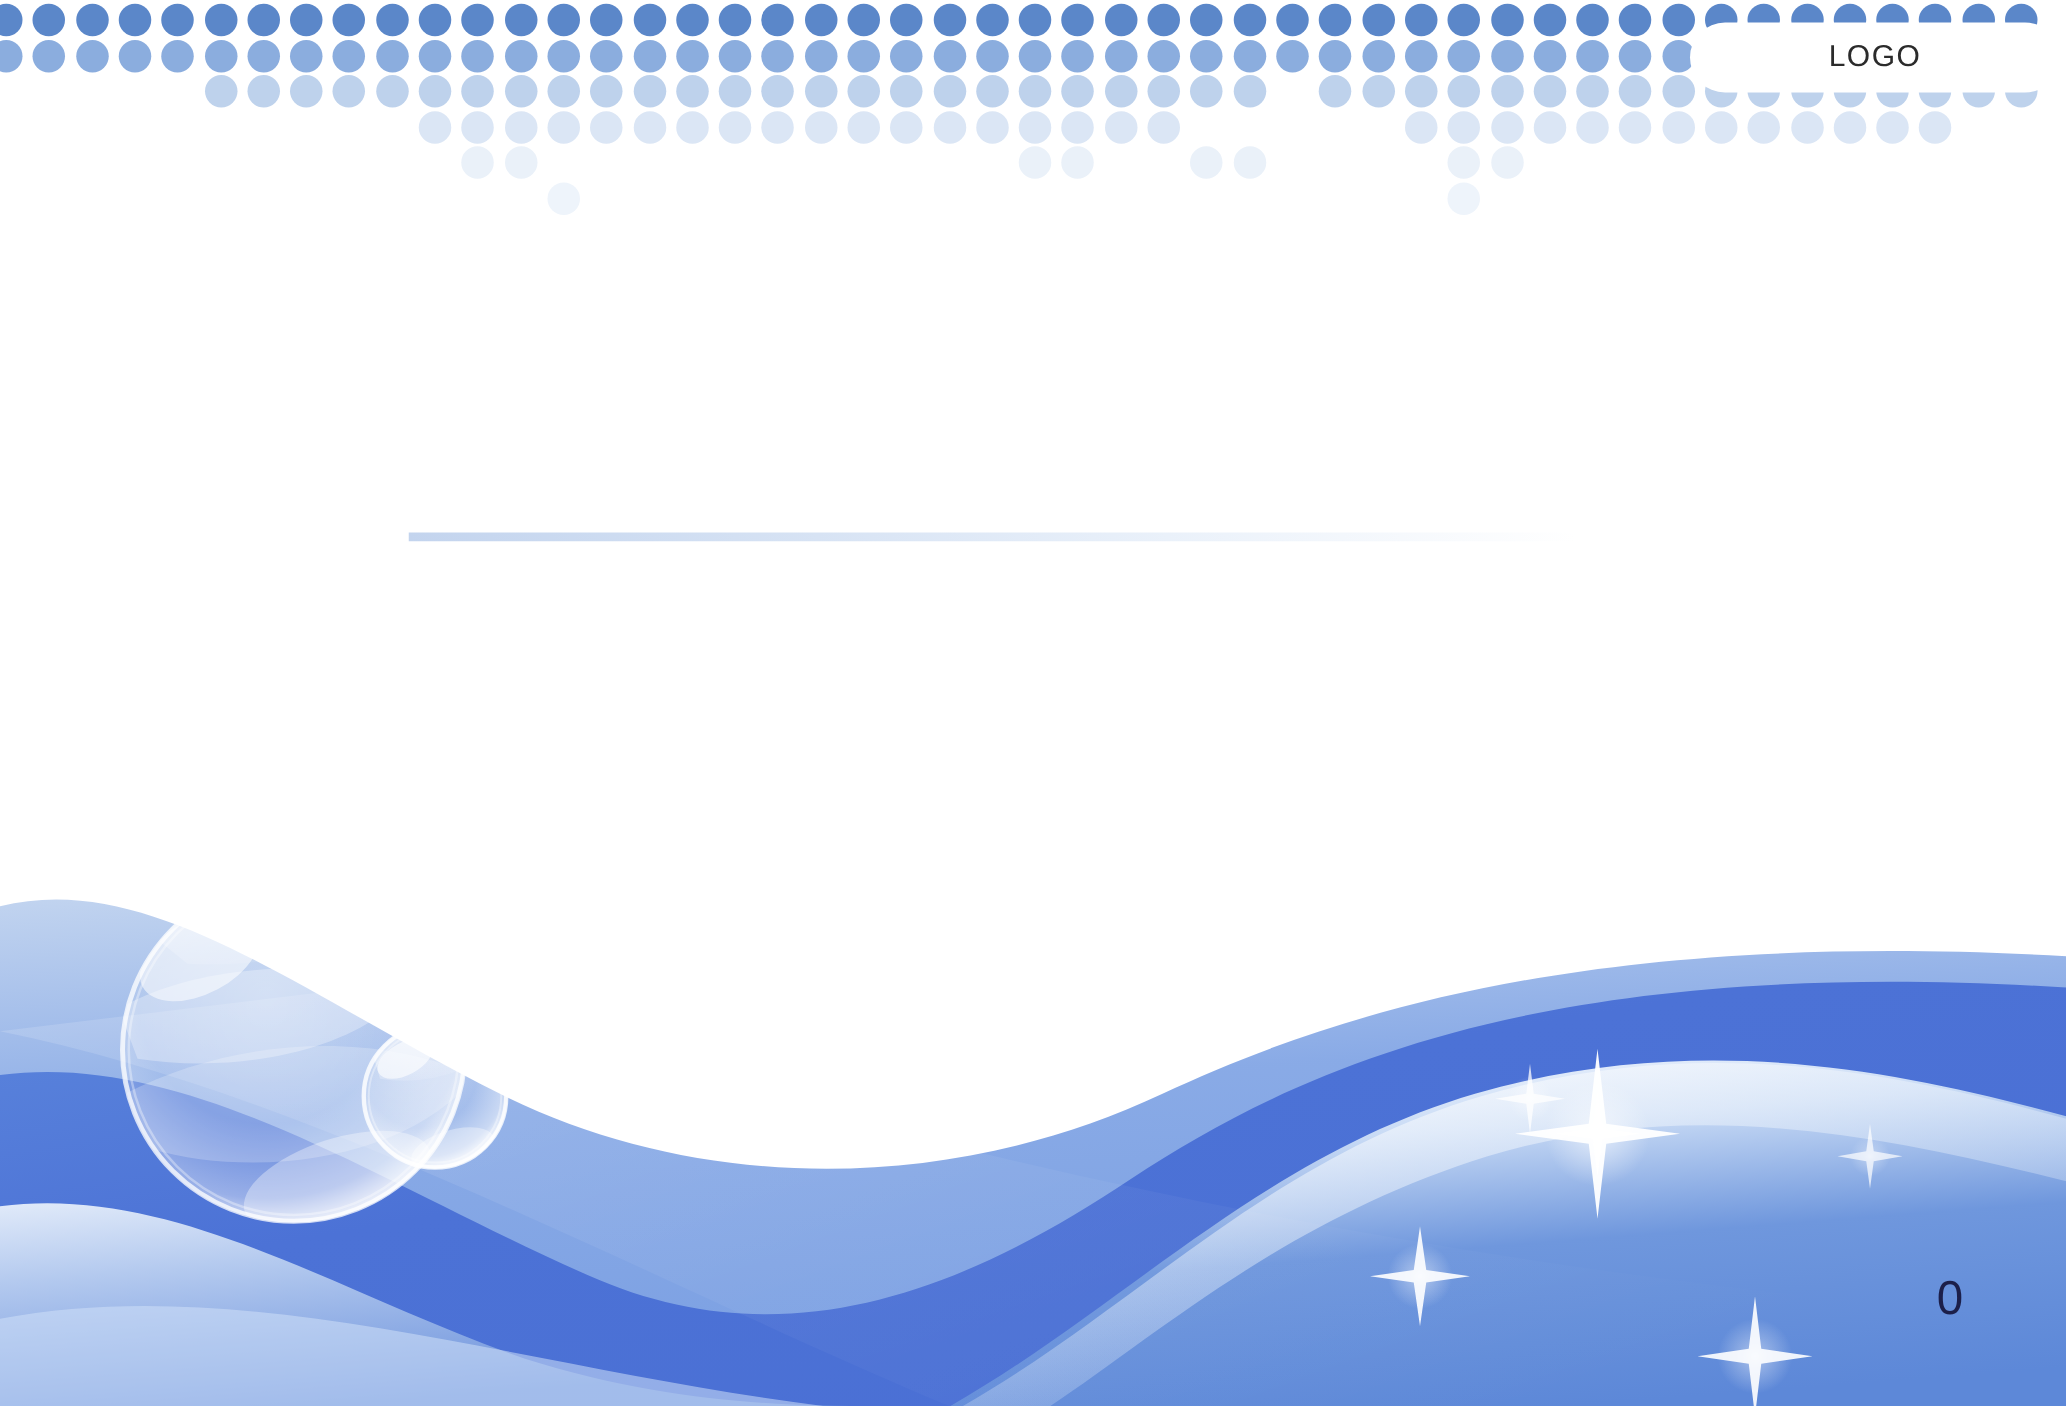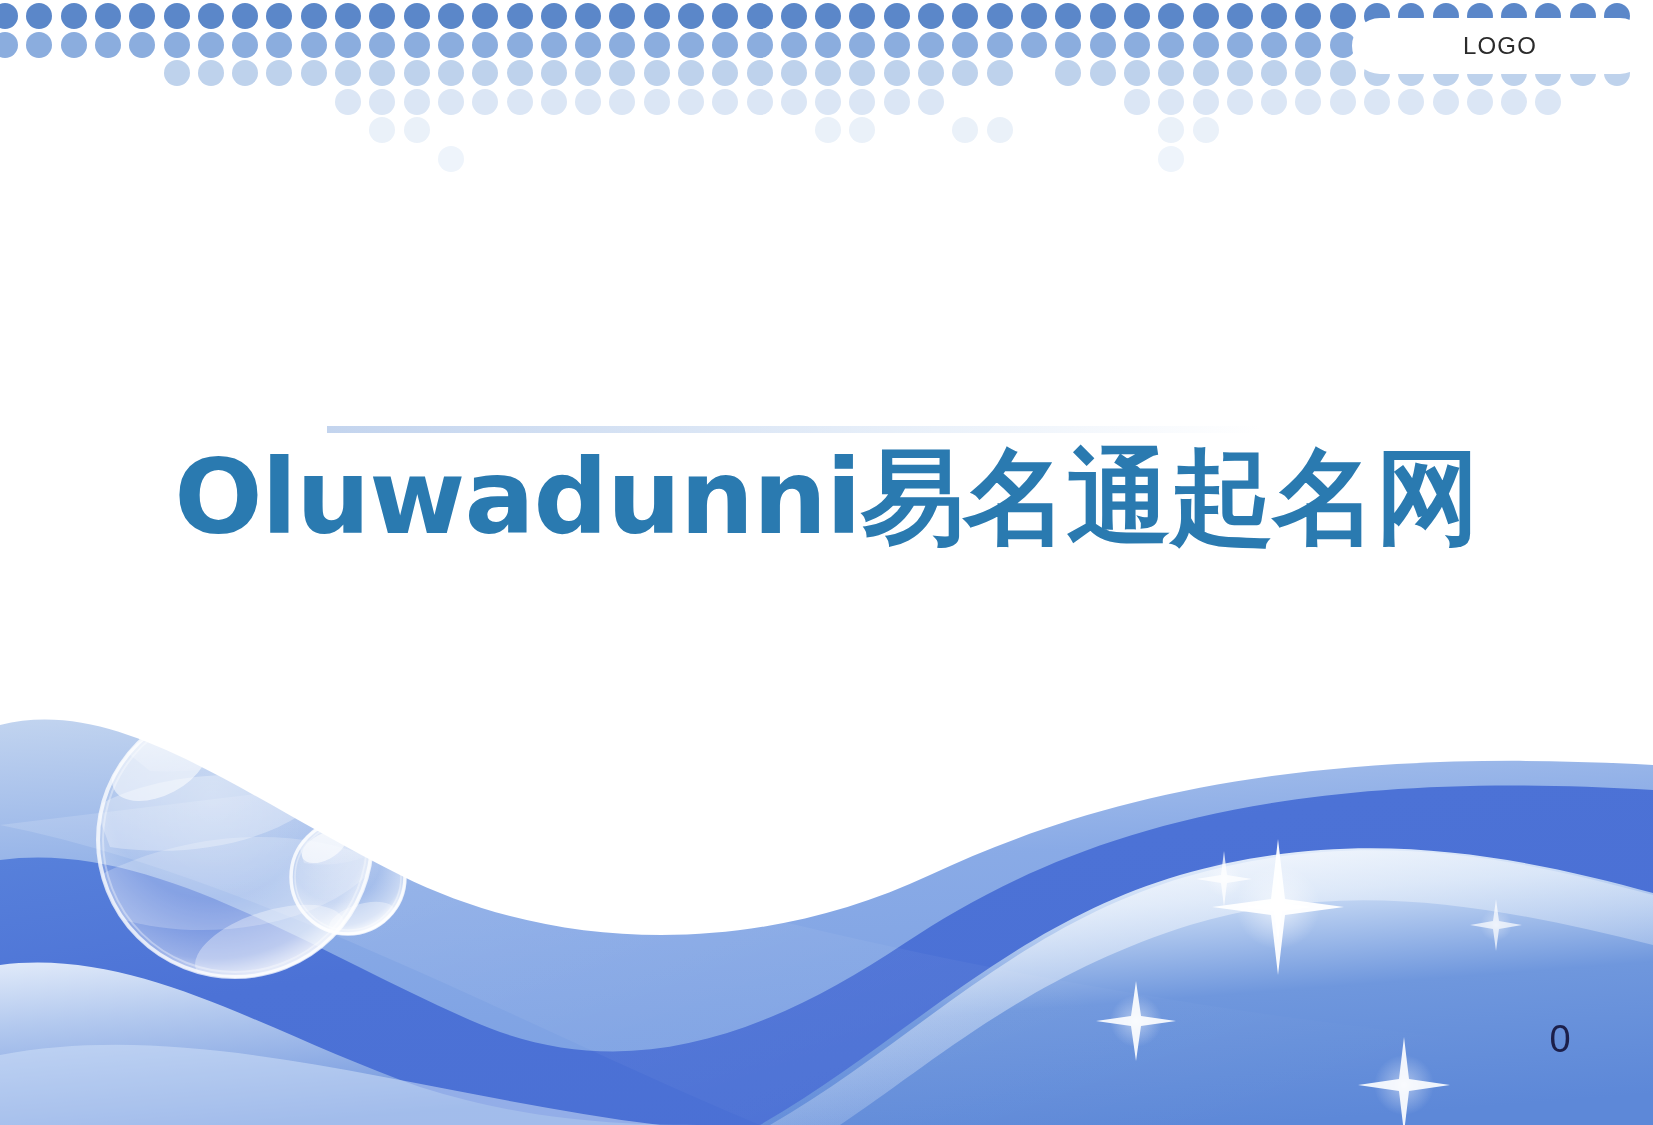--- a/index.html
+++ b/index.html
@@ -309,21 +309,20 @@
       <div class="dot" style="width: 26px; height: 26px; left: 438px; top: 146px; background: rgb(238, 244, 251);"></div>
       <div class="dot" style="width: 26px; height: 26px; left: 1158px; top: 146px; background: rgb(238, 244, 251);"></div>
     </div>
 
   <div id="logo-mask"></div>
   <div id="logo-box">
     <span id="logo-text">LOGO</span>
   </div>
 
   <div id="title-rule"></div>
-  <div id="title">Oluwadunni易名通起名网</div>
 
   <svg id="wave-art" viewBox="0 0 1653 500" preserveAspectRatio="none">
     <defs>
       <linearGradient id="gBack" x1="0" y1="0" x2="0.25" y2="1">
         <stop offset="0%" stop-color="#bcd0ee"></stop>
         <stop offset="45%" stop-color="#7fa3e4"></stop>
         <stop offset="100%" stop-color="#6f97e0"></stop>
       </linearGradient>
       <linearGradient id="gMid" x1="0.05" y1="0" x2="0.9" y2="1">
         <stop offset="0%" stop-color="#5b85dc"></stop>

